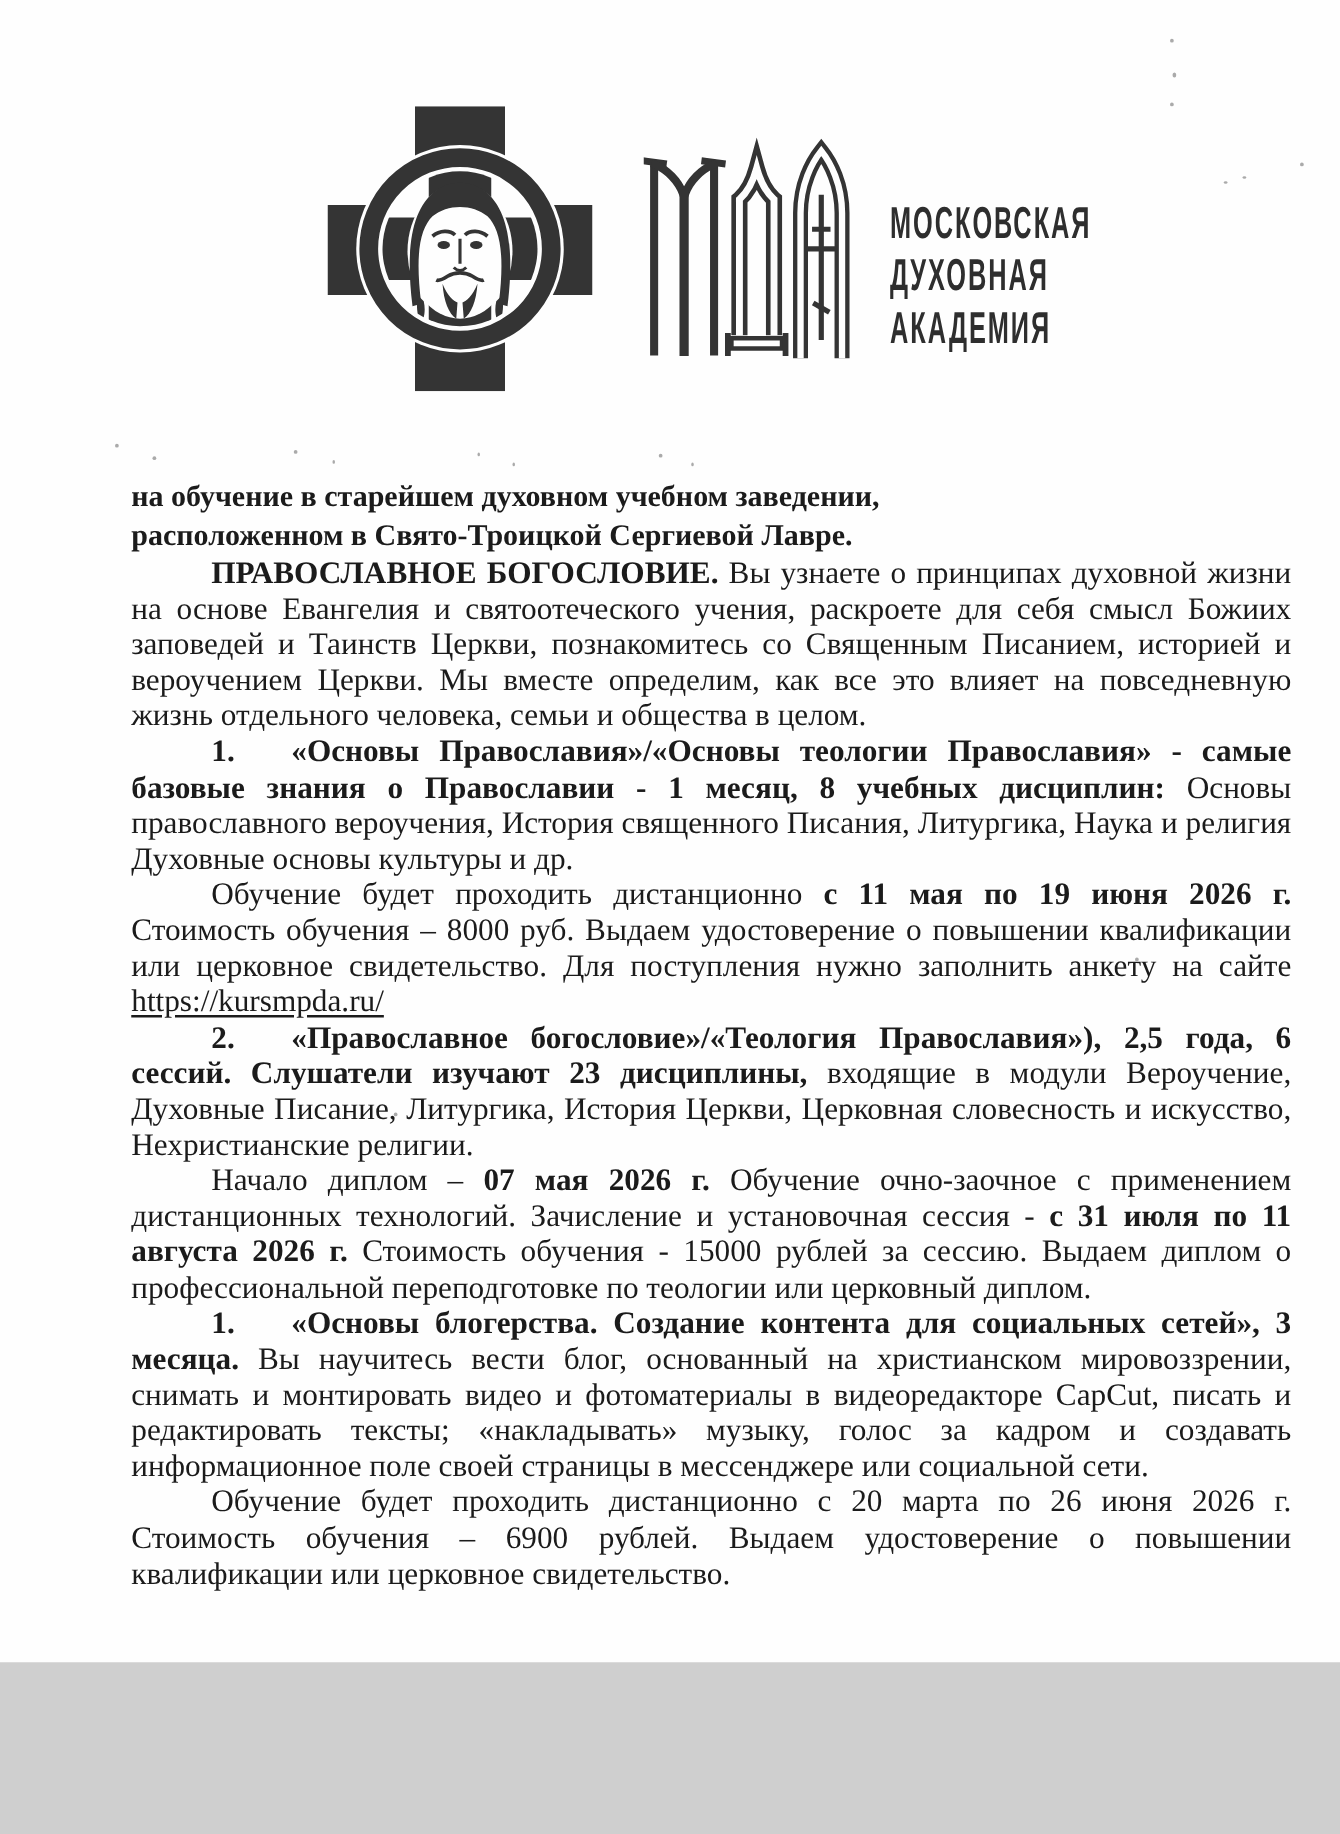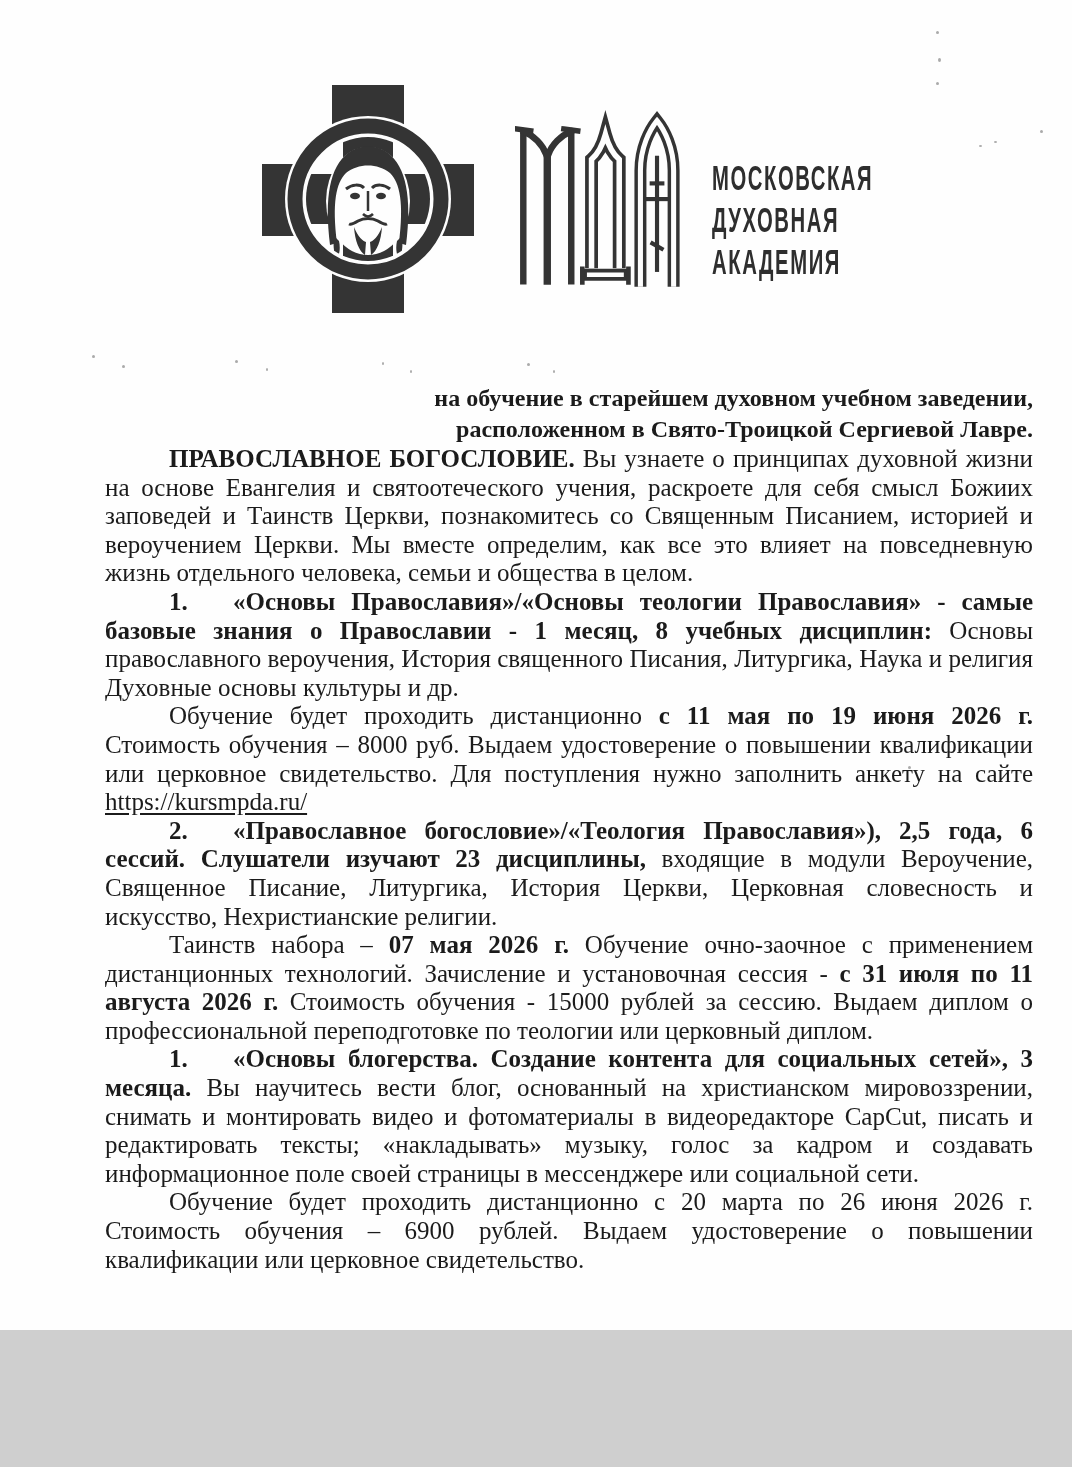--- a/index.html
+++ b/index.html
@@ -16,21 +16,21 @@
     position:absolute; left:0; white-space:nowrap;
     font-family:"Liberation Sans", sans-serif; font-weight:700;
     font-size:26px; letter-spacing:2px; color:#2e2e2e;
     transform:scale(0.78,1.38); transform-origin:0 0;
   }
   .nline.l1 { top:0; }  .nline.l2 { top:42px; }  .nline.l3 { top:84px; }
   
   .content { position:absolute; left:105px; top:383px; width:928px; }
   .doc-title { text-align:center; font-weight:700; font-size:26px; line-height:30px; margin:0; }
   .doc-subtitle {
-    text-align:right; font-weight:700; font-size:24px; line-height:31px;
+    text-align:left; font-weight:700; font-size:24px; line-height:31px;
     white-space:pre-line; margin:3px 0 13px;
   }
   .content p { margin:0; }
   .body, .item {
     text-align:justify; text-indent:64px;
     font-size:25px; line-height:28.6px;
   }
   .subheading {
     font-weight:700; text-indent:64px;
     font-size:25px; line-height:28.6px; margin-top:9px;
@@ -113,22 +113,22 @@
     </div>
   </header>
 
   <main class="content">
     <p class="doc-subtitle">на обучение в старейшем духовном учебном заведении,
 расположенном в Свято-Троицкой Сергиевой Лавре.</p>
     <div>
         <p class="body"><span class="b">ПРАВОСЛАВНОЕ БОГОСЛОВИЕ. </span><span>Вы узнаете о принципах духовной жизни на основе Евангелия и святоотеческого учения, раскроете для себя смысл Божиих заповедей и Таинств Церкви, познакомитесь со Священным Писанием, историей и вероучением Церкви. Мы вместе определим, как все это влияет на повседневную жизнь отдельного человека, семьи и общества в целом.</span></p>
         <p class="item"><span class="num">1.</span><span class="b">«Основы Православия»/«Основы теологии Православия» - самые базовые знания о Православии - 1 месяц, 8 учебных дисциплин: </span><span>Основы православного вероучения, История священного Писания, Литургика, Наука и религия Духовные основы культуры и др.</span></p>
         <p class="body"><span>Обучение будет проходить дистанционно </span><span class="b">с 11 мая по 19 июня 2026 г. </span><span>Стоимость обучения – 8000 руб. Выдаем удостоверение о повышении квалификации или церковное свидетельство. Для поступления нужно заполнить анкету на сайте </span><a class="doclink" href="#">https://kursmpda.ru/</a></p>
-        <p class="item"><span class="num">2.</span><span class="b">«Православное богословие»/«Теология Православия»), 2,5 года, 6 сессий. Слушатели изучают 23 дисциплины, </span><span>входящие в модули Вероучение, Священное Писание, Литургика, История Церкви, Церковная словесность и искусство, Нехристианские религии.</span></p>
-        <p class="body"><span>Таинств набора – </span><span class="b">07 мая 2026 г. </span><span>Обучение очно-заочное с применением дистанционных технологий. Зачисление и установочная сессия - </span><span class="b">с 31 июля по 11 августа 2026 г. </span><span>Стоимость обучения - 15000 рублей за сессию. Выдаем диплом о профессиональной переподготовке по теологии или церковный диплом.</span></p>
+        <p class="item"><span class="num">2.</span><span class="b">«Православное богословие»/«Теология Православия»), 2,5 года, 6 сессий. Слушатели изучают 23 дисциплины, </span><span>входящие в модули Вероучение, Духовные Писание, Литургика, История Церкви, Церковная словесность и искусство, Нехристианские религии.</span></p>
+        <p class="body"><span>Начало диплом – </span><span class="b">07 мая 2026 г. </span><span>Обучение очно-заочное с применением дистанционных технологий. Зачисление и установочная сессия - </span><span class="b">с 31 июля по 11 августа 2026 г. </span><span>Стоимость обучения - 15000 рублей за сессию. Выдаем диплом о профессиональной переподготовке по теологии или церковный диплом.</span></p>
         <p class="item"><span class="num">1.</span><span class="b">«Основы блогерства. Создание контента для социальных сетей», 3 месяца. </span><span>Вы научитесь вести блог, основанный на христианском мировоззрении, снимать и монтировать видео и фотоматериалы в видеоредакторе CapCut, писать и редактировать тексты; «накладывать» музыку, голос за кадром и создавать информационное поле своей страницы в мессенджере или социальной сети.</span></p>
         <p class="body"><span>Обучение будет проходить дистанционно с 20 марта по 26 июня 2026 г. Стоимость обучения – 6900 рублей. Выдаем удостоверение о повышении квалификации или церковное свидетельство.</span></p>
       </div>
   </main>
 
   <div class="dot" style="left:936px;top:31px;width:3px;height:3px;"></div>
   <div class="dot" style="left:938px;top:58px;width:3px;height:4px;"></div>
   <div class="dot" style="left:936px;top:82px;width:3px;height:3px;"></div>
   <div class="dot" style="left:979px;top:145px;width:3px;height:2px;"></div>
   <div class="dot" style="left:994px;top:141px;width:3px;height:2px;"></div>

